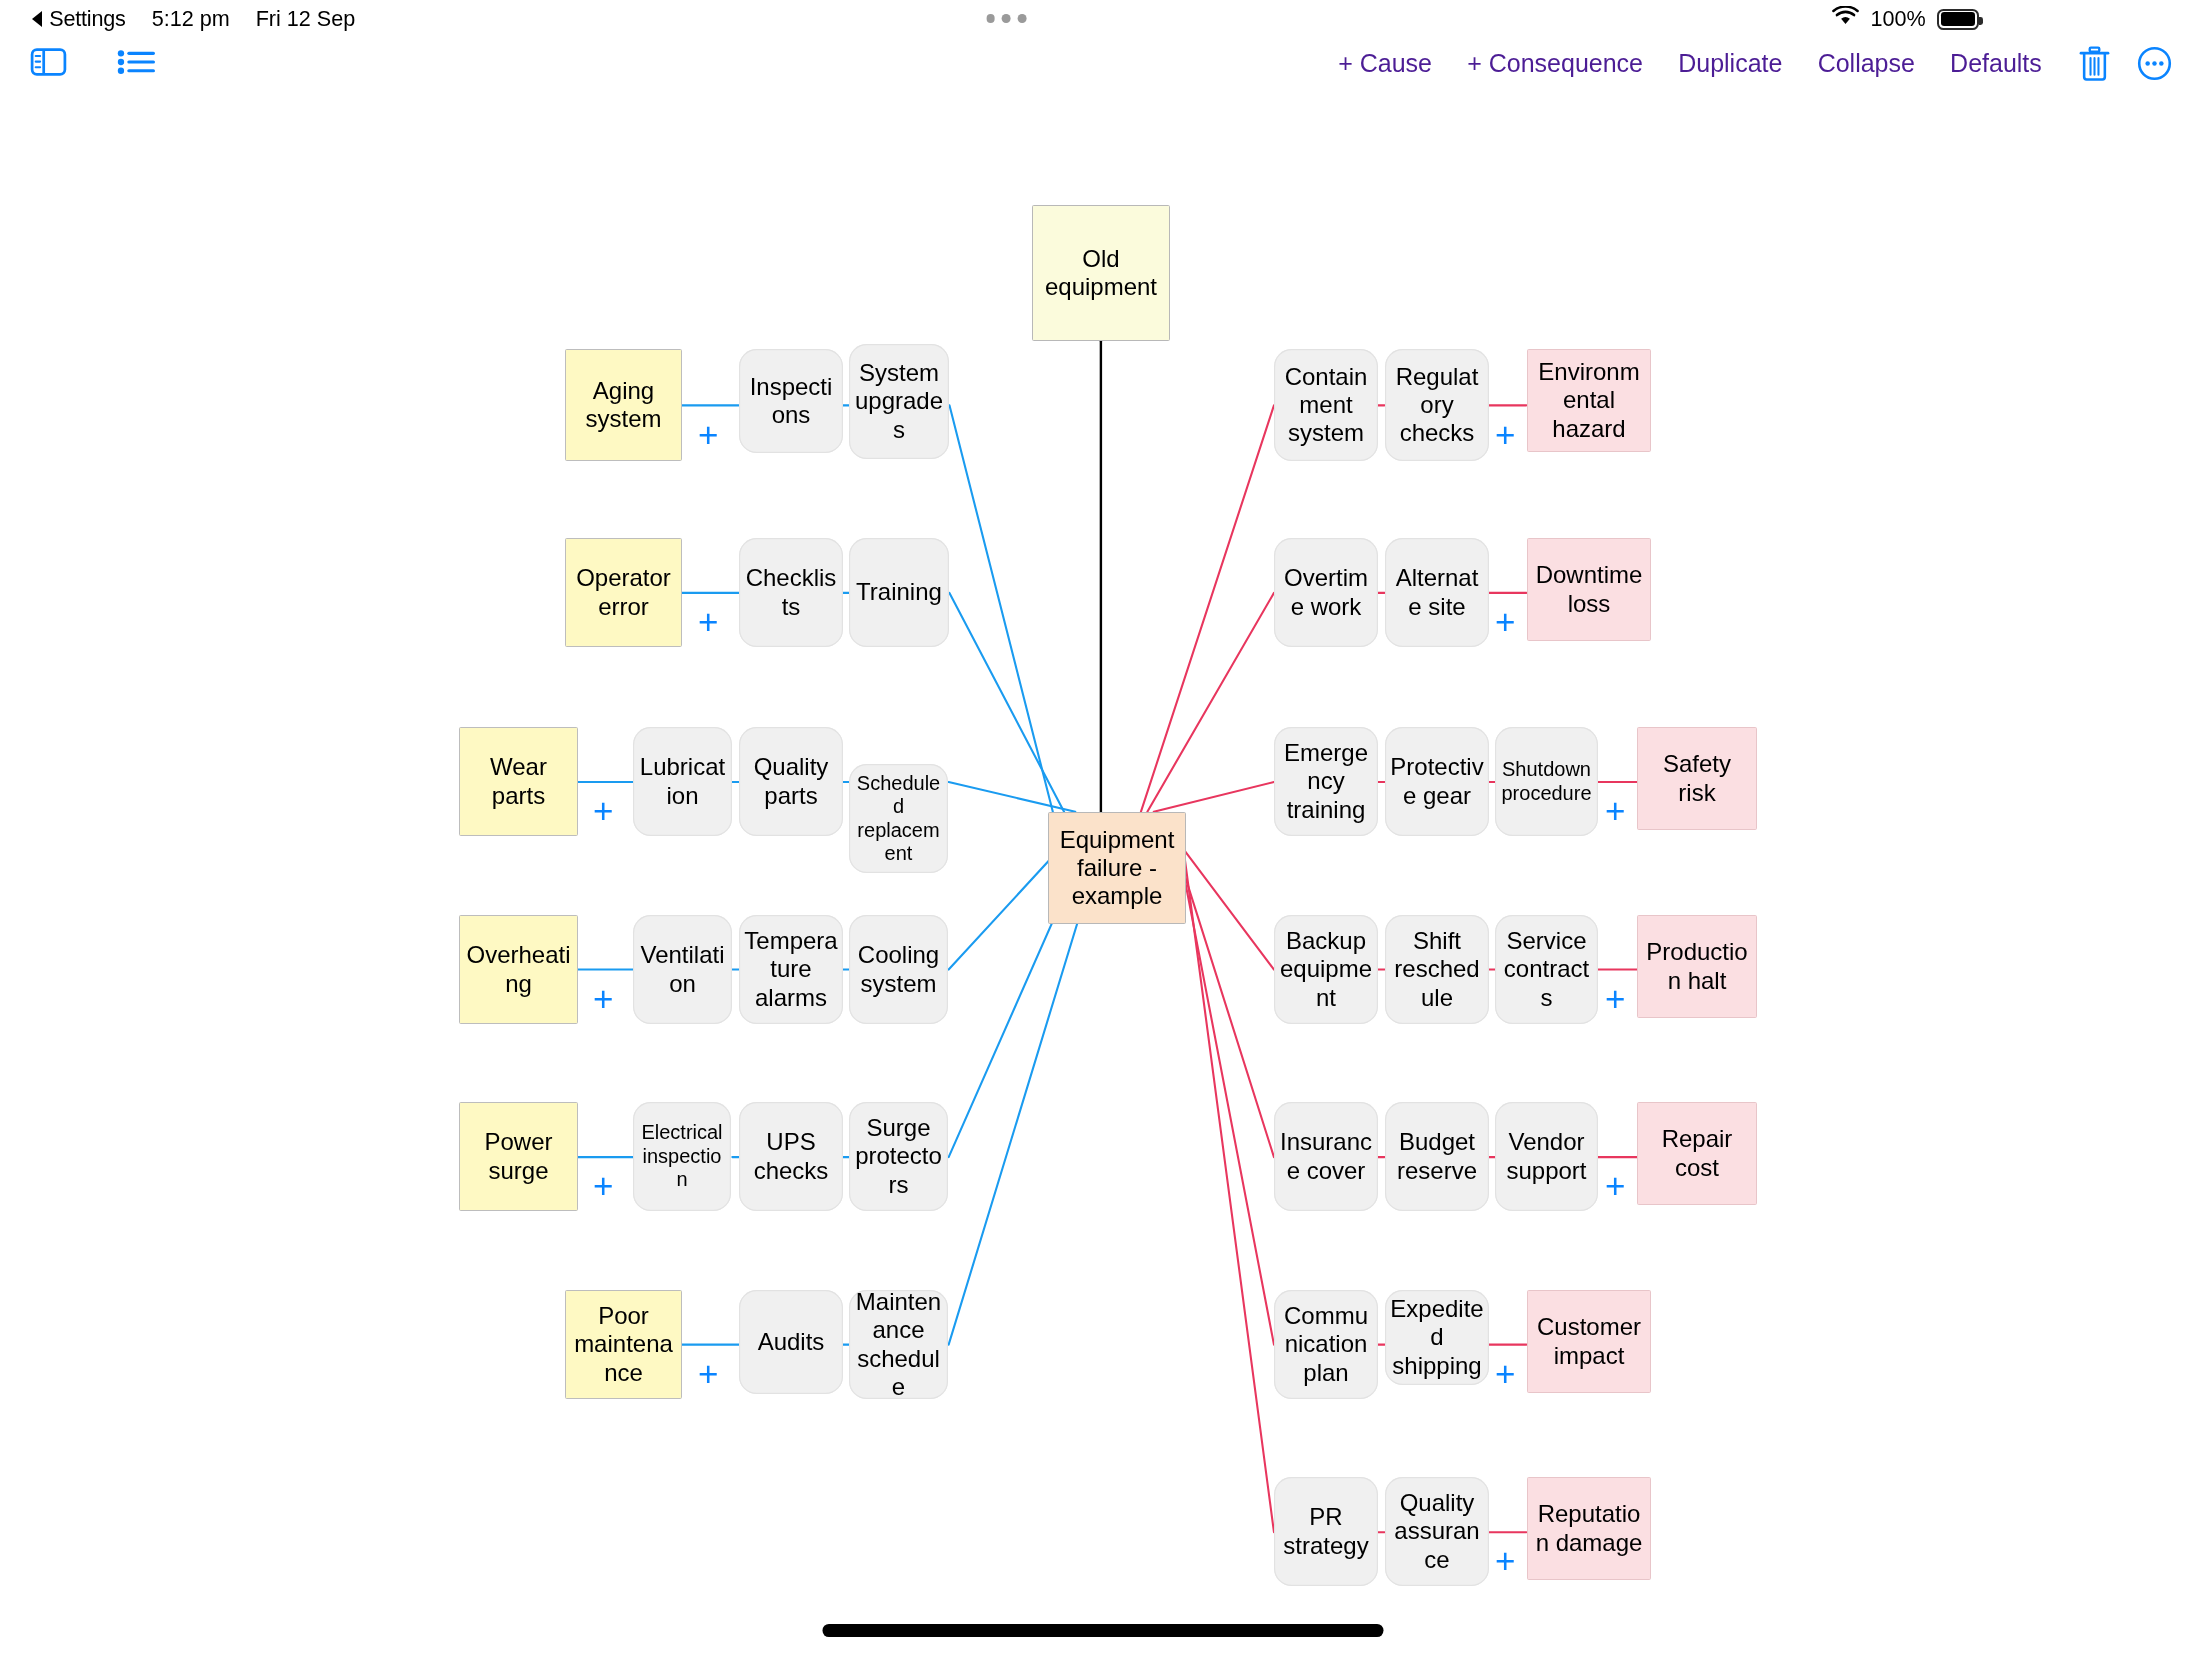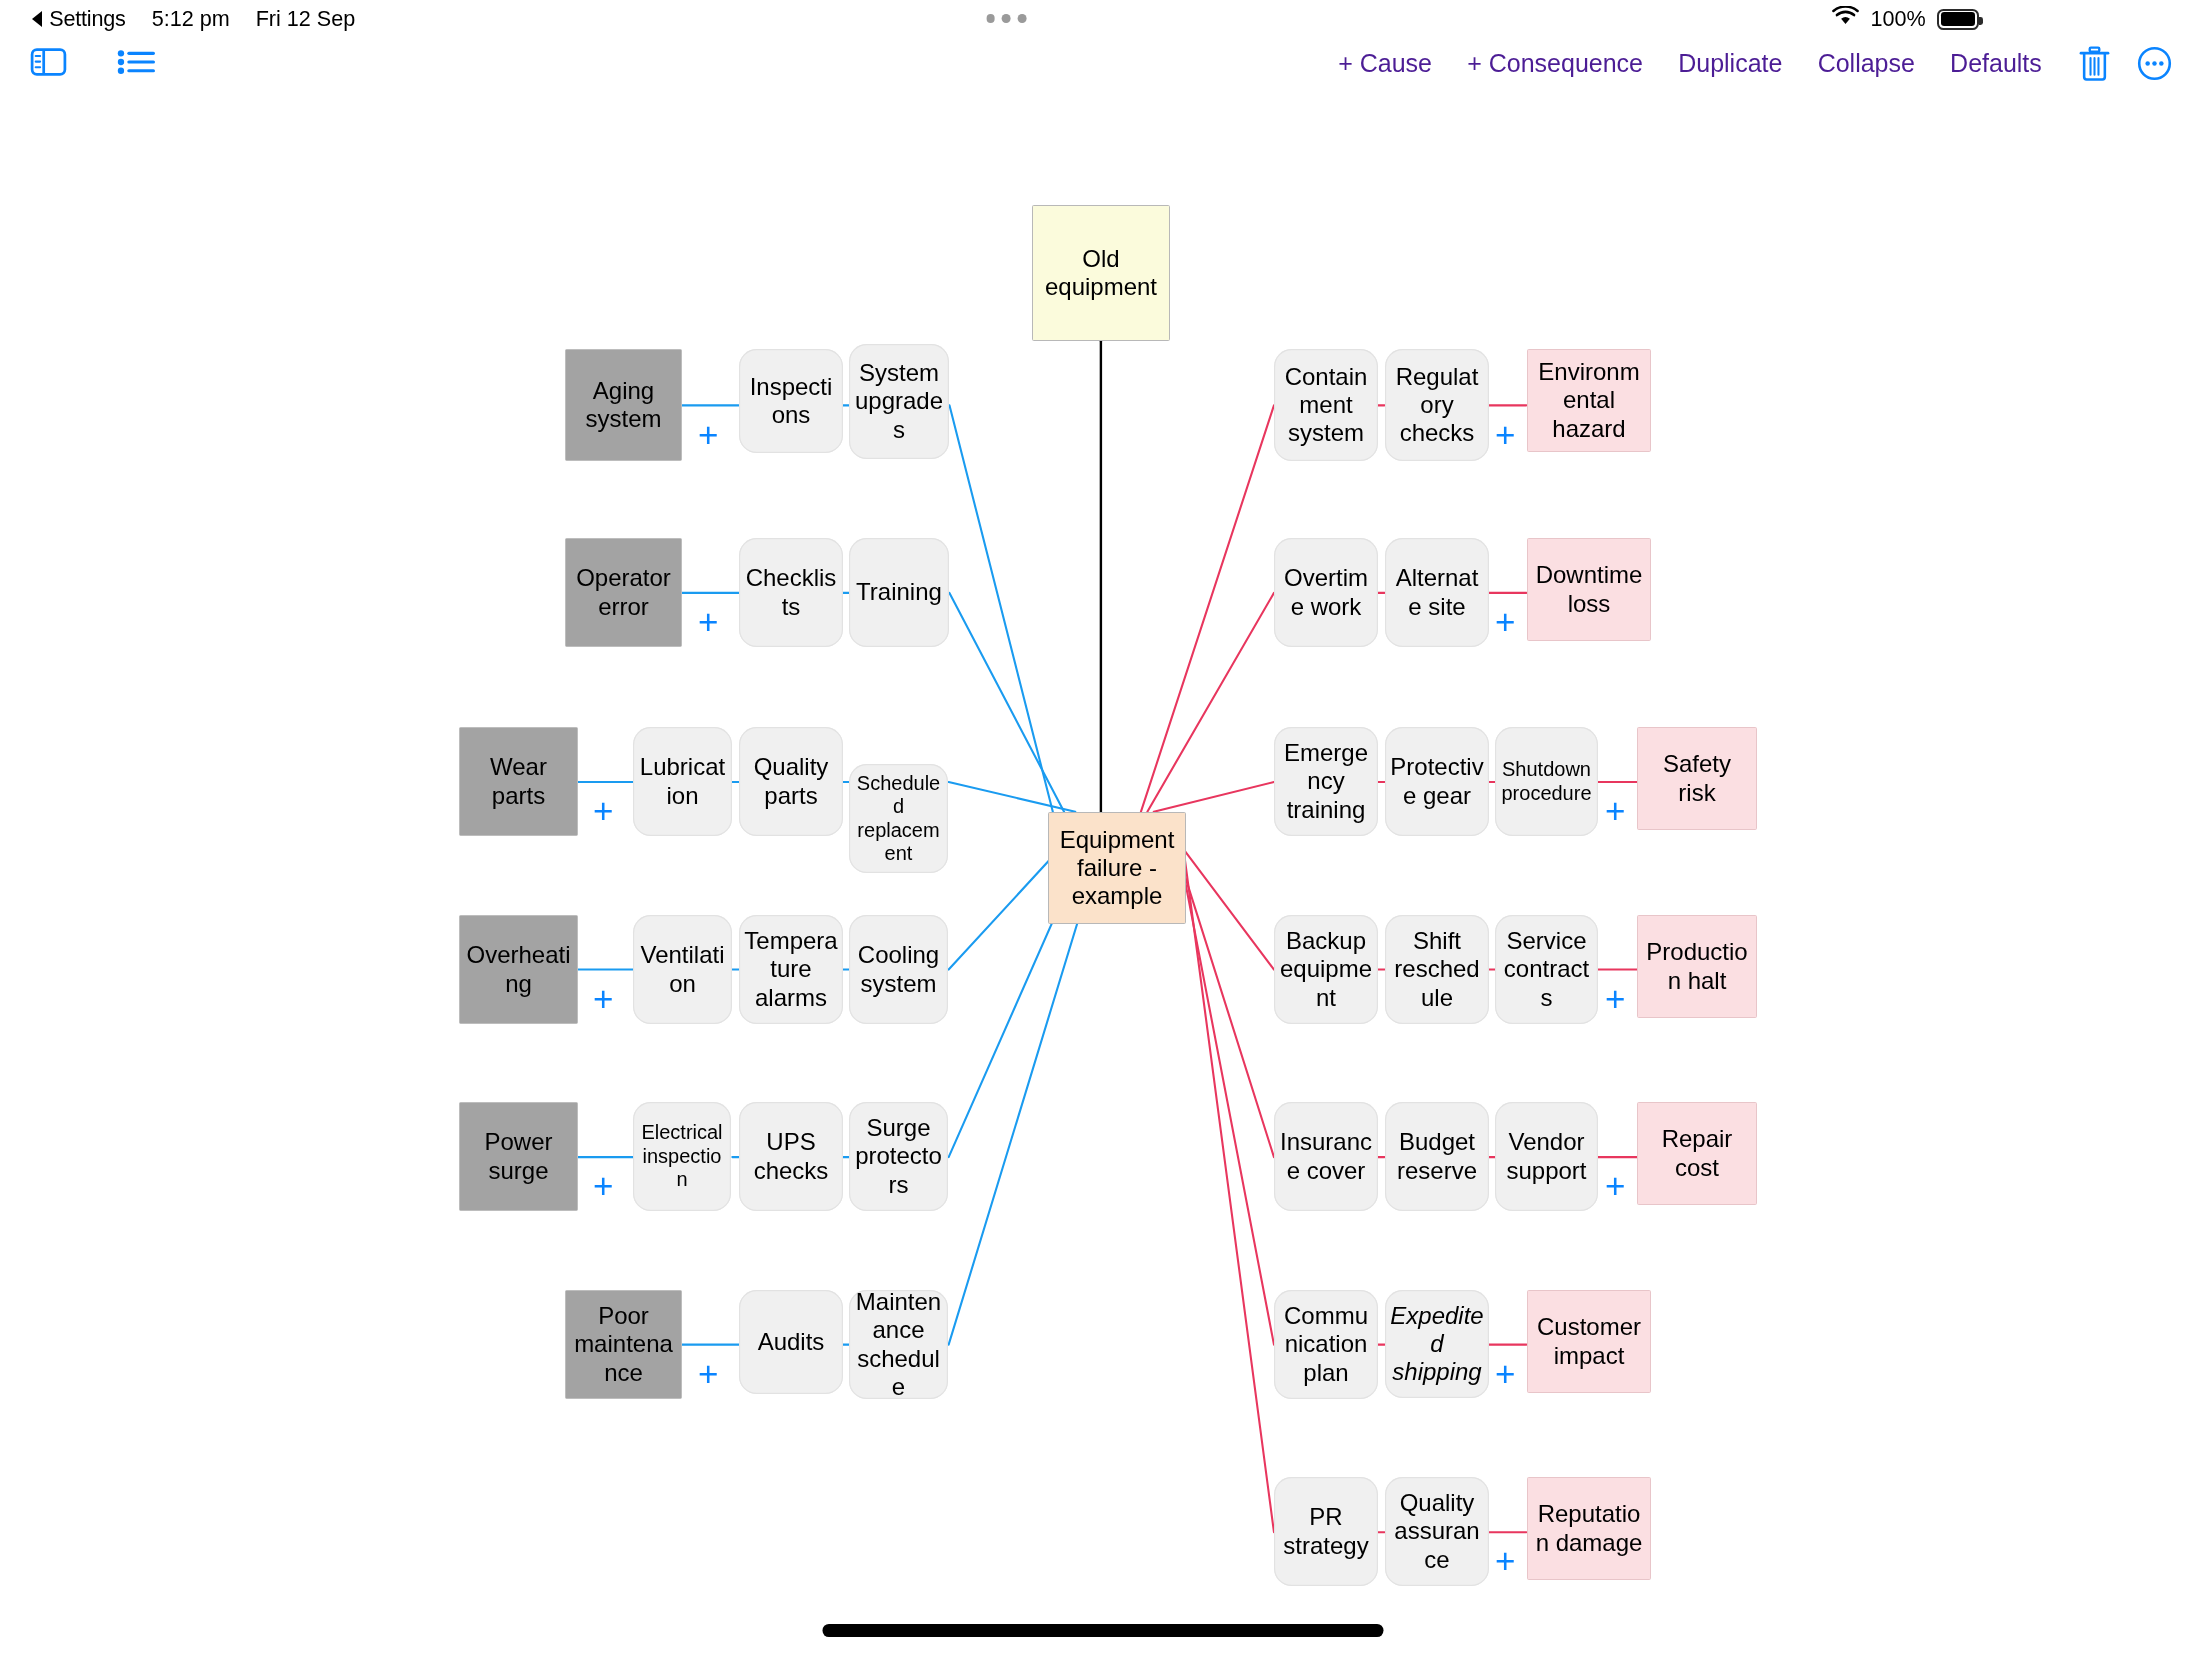--- a/index.html
+++ b/index.html
@@ -86,21 +86,21 @@
     z-index: 3;
   }
   .node.mid {
     background: #f0f0f0;
     border-radius: 17.6px;
     box-shadow: 0 0 0 1.2px #e2e2e2 inset;
     font-size: 24px;
   }
   .node.small { font-size: 20px; }
   .node.root-cause {
-    background: #a3a3a3;
+    background: #fef9c3;
     border: 1.2px solid #bdbdbd;
     border-radius: 1.6px;
     font-size: 24px;
   }
   .node.end-consequence {
     background: #fbdfe2;
     border: 1.2px solid #e8c5c9;
     border-radius: 1.6px;
     font-size: 24px;
   }
@@ -389,21 +389,21 @@
       <div class="node mid" style="left: 1495px; top: 1006px; width: 103px; height: 109px;">
         <span>Vendor support</span>
       </div>
       <div class="node end-consequence" style="left: 1637px; top: 1006px; width: 120px; height: 103px;">
         <span>Repair cost</span>
       </div>
       <div class="plus" style="left: 1605px; top: 1072px;">+</div>
       <div class="node mid" style="left: 1274px; top: 1194px; width: 104px; height: 109px;">
         <span>Communication plan</span>
       </div>
-      <div class="node mid" style="left: 1385px; top: 1194px; width: 104px; height: 108px; font-style: italic;">
+      <div class="node mid" style="left: 1385px; top: 1194px; width: 104px; height: 95px;">
         <span>Expedited shipping</span>
       </div>
       <div class="node end-consequence" style="left: 1527px; top: 1194px; width: 124px; height: 103px;">
         <span>Customer impact</span>
       </div>
       <div class="plus" style="left: 1495px; top: 1260px;">+</div>
       <div class="node mid" style="left: 1274px; top: 1381px; width: 104px; height: 109px;">
         <span>PR strategy</span>
       </div>
       <div class="node mid" style="left: 1385px; top: 1381px; width: 104px; height: 109px;">

